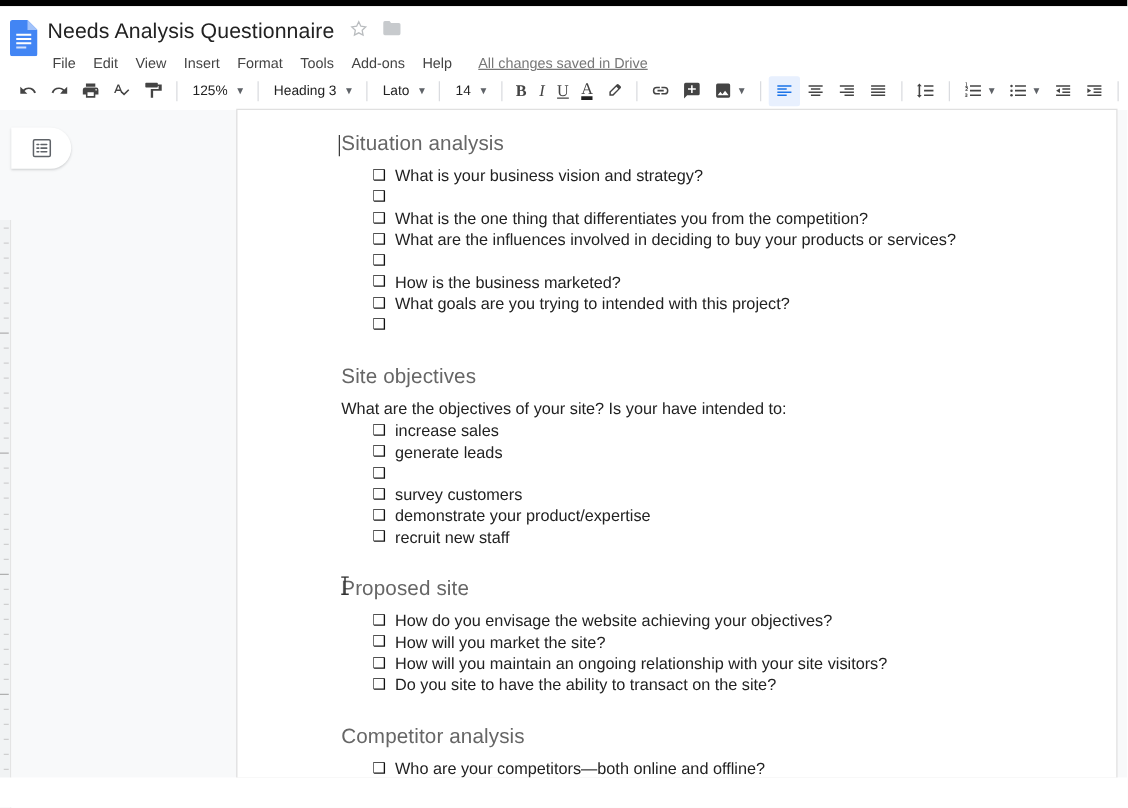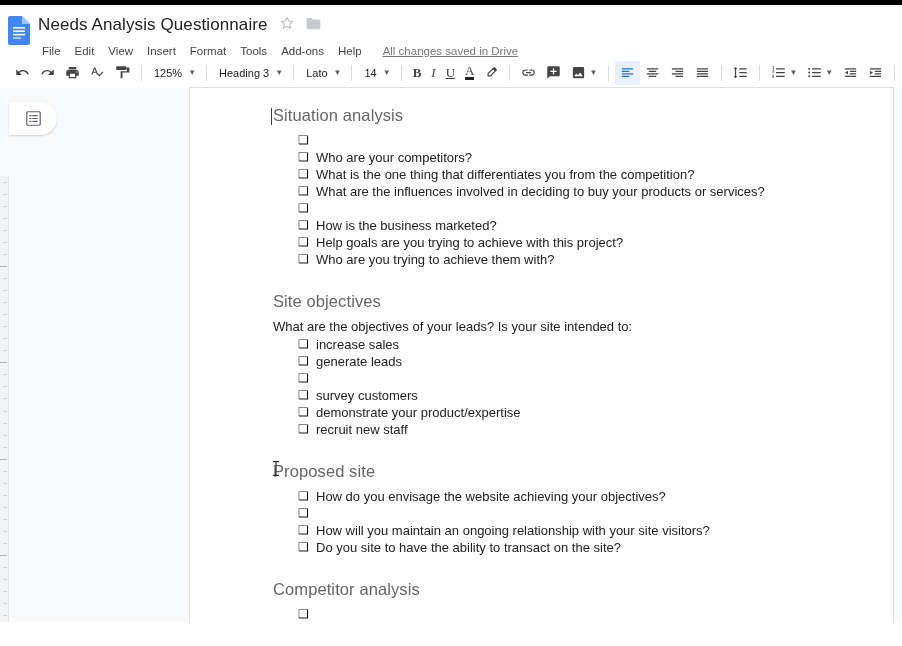--- a/index.html
+++ b/index.html
@@ -481,51 +481,50 @@
         <path d="M6.5 8h2M11 8h6.5M6.5 12h2M11 12h6.5M6.5 16h2M11 16h6.5" stroke-linecap="round"></path>
       </svg>
     </div>
 
     <div class="page">
       <div class="page-inner" id="doccontent">
           <h3 class="sec">Situation analysis<span class="caret-blink"></span></h3>
           <ul class="cklist">
             <li>
               <span class="bx">❑</span>
-            </li>
-            <li>
-              <span class="bx">❑</span>
-              <span class="txt">Who are your competitors?</span>
+              <span class="txt">What is your business vision and strategy?</span>
+            </li>
+            <li>
+              <span class="bx">❑</span>
             </li>
             <li>
               <span class="bx">❑</span>
               <span class="txt">What is the one thing that differentiates you from the competition?</span>
             </li>
             <li>
               <span class="bx">❑</span>
               <span class="txt">What are the influences involved in deciding to buy your products or services?</span>
             </li>
             <li>
               <span class="bx">❑</span>
             </li>
             <li>
               <span class="bx">❑</span>
               <span class="txt">How is the business marketed?</span>
             </li>
             <li>
               <span class="bx">❑</span>
-              <span class="txt">Help goals are you trying to achieve with this project?</span>
-            </li>
-            <li>
-              <span class="bx">❑</span>
-              <span class="txt">Who are you trying to achieve them with?</span>
+              <span class="txt">What goals are you trying to intended with this project?</span>
+            </li>
+            <li>
+              <span class="bx">❑</span>
             </li>
           </ul>
           <h3 class="sec sp">Site objectives</h3>
-          <p class="para">What are the objectives of your leads? Is your site intended to:</p>
+          <p class="para">What are the objectives of your site? Is your have intended to:</p>
           <ul class="cklist">
             <li>
               <span class="bx">❑</span>
               <span class="txt">increase sales</span>
             </li>
             <li>
               <span class="bx">❑</span>
               <span class="txt">generate leads</span>
             </li>
             <li>
@@ -545,34 +544,36 @@
             </li>
           </ul>
           <h3 class="sec sp">Proposed site</h3>
           <ul class="cklist">
             <li>
               <span class="bx">❑</span>
               <span class="txt">How do you envisage the website achieving your objectives?</span>
             </li>
             <li>
               <span class="bx">❑</span>
+              <span class="txt">How will you market the site?</span>
             </li>
             <li>
               <span class="bx">❑</span>
               <span class="txt">How will you maintain an ongoing relationship with your site visitors?</span>
             </li>
             <li>
               <span class="bx">❑</span>
               <span class="txt">Do you site to have the ability to transact on the site?</span>
             </li>
           </ul>
           <h3 class="sec sp">Competitor analysis</h3>
           <ul class="cklist">
             <li>
               <span class="bx">❑</span>
+              <span class="txt">Who are your competitors—both online and offline?</span>
             </li>
             <li>
               <span class="bx">❑</span>
               <span class="txt">What components of their sites do you like or dislike?</span>
             </li>
           </ul>
         </div>
     </div>
 
     <div class="ibeam">

